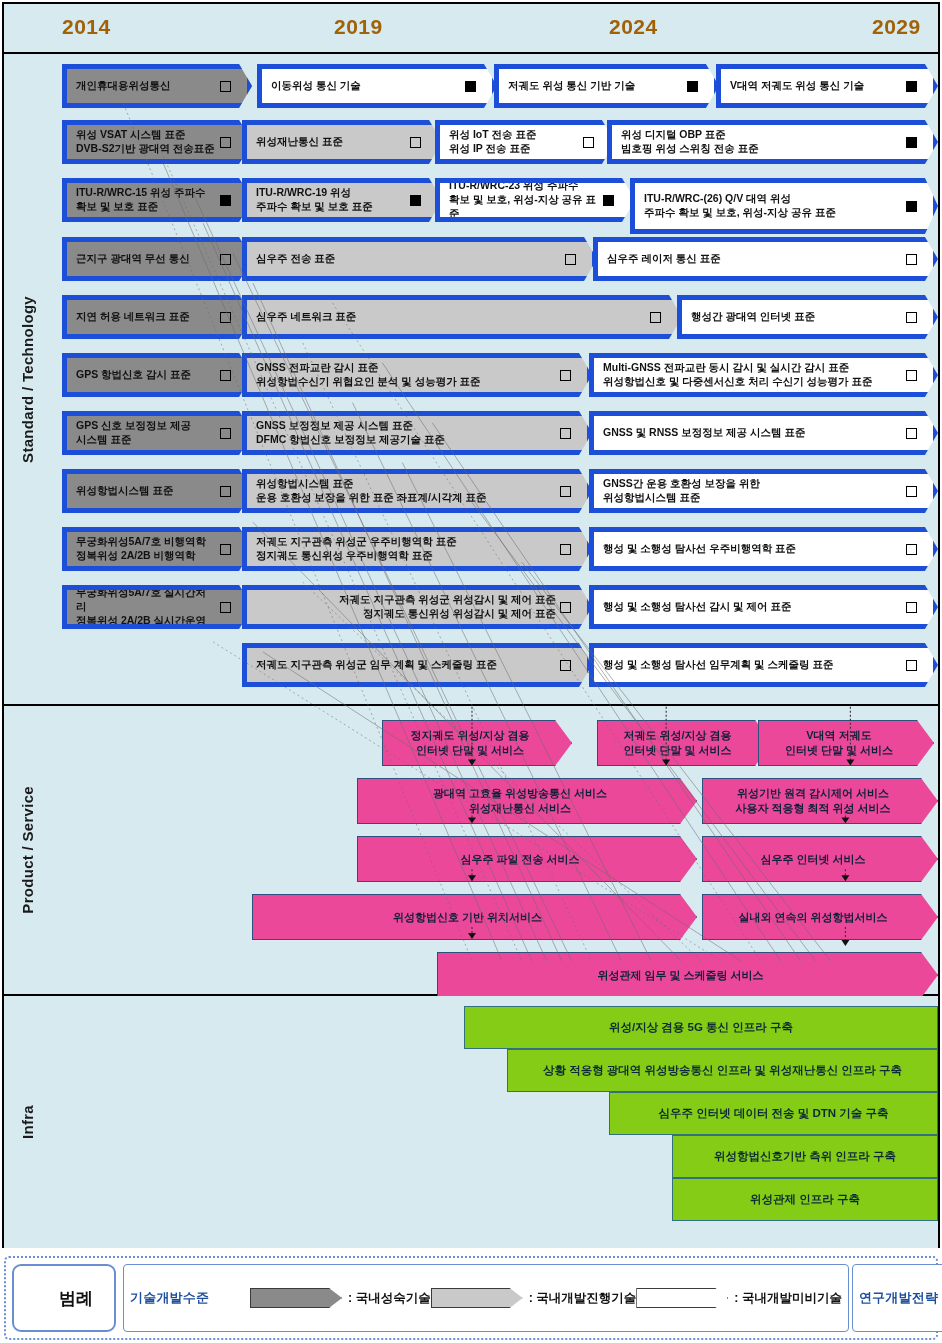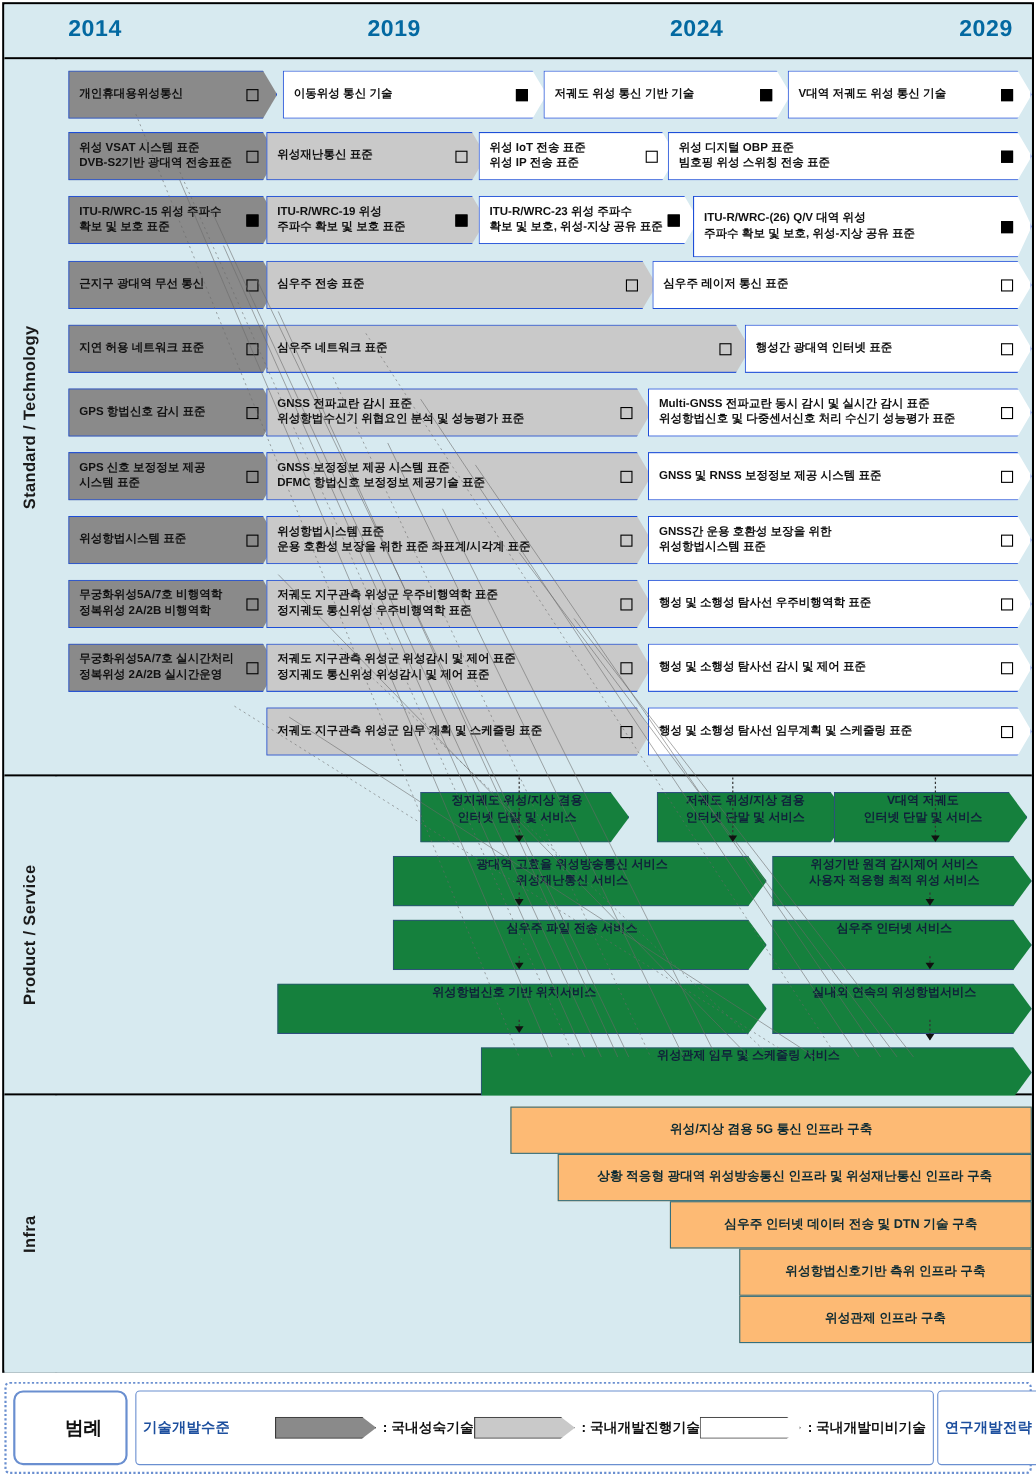--- a/index.html
+++ b/index.html
@@ -31,21 +31,21 @@
     left: 0; top: 0;
     width: 100%; height: 50px;
     border-bottom: 2px solid #000;
     background: #d7eaf0;
   }
   .tl-year {
     position: absolute;
     top: 11px;
     font-size: 21px;
     font-weight: bold;
-    color: #0369a1;
+    color: #a16207;
     letter-spacing: 0.5px;
   }
 
   
   .rail {
     position: absolute;
     left: 46px; top: 50px;
     width: 2px; height: 1194px;
     background: #000;
   }
@@ -82,21 +82,21 @@
     position: absolute;
     left: 48px; top: 0;
     right: 0; bottom: 0;
   }
 
   
   .chev {
     position: absolute;
     display: flex;
     align-items: center;
-    border: 1px solid #1d4ed8;
+    border: 5px solid #1d4ed8;
     -webkit-clip-path: polygon(0 0, calc(100% - 13px) 0, 100% 50%, calc(100% - 13px) 100%, 0 100%);
     clip-path: polygon(0 0, calc(100% - 13px) 0, 100% 50%, calc(100% - 13px) 100%, 0 100%);
     padding: 0 0 0 9px;
     overflow: hidden;
   }
   .chev .ctext {
     font-size: 10.5px;
     font-weight: bold;
     line-height: 1.32;
     color: #111;
@@ -130,43 +130,44 @@
   .mk-import::after {
     content: ""; position: absolute;
     left: 2.5px; top: 1.5px; right: 2.5px; bottom: 1.5px;
     background: #000;
   }
 
   
   .prod {
     position: absolute;
     display: flex;
+    align-items: center;
     justify-content: center;
-    background: #15803d;
+    background: #ec4899;
     border: 1px solid #2f4f7f;
     -webkit-clip-path: polygon(0 0, calc(100% - 17px) 0, 100% 50%, calc(100% - 17px) 100%, 0 100%);
     clip-path: polygon(0 0, calc(100% - 17px) 0, 100% 50%, calc(100% - 17px) 100%, 0 100%);
     padding-right: 14px;
   }
   .prod .ptext {
     font-size: 11px;
     font-weight: bold;
     color: #10203a;
     line-height: 1.35;
     text-align: center;
     white-space: pre-line;
   }
 
   
   .infra {
     position: absolute;
     display: flex;
     align-items: center;
     justify-content: center;
-    background: #fdba74;
+    background: #84cc16;
     border: 1px solid #33707f;
   }
   .infra .itext {
     font-size: 11.5px;
     font-weight: bold;
     color: #0e2b33;
     line-height: 1.3;
     text-align: center;
     white-space: pre-line;
   }
@@ -380,21 +381,21 @@
             </div>
             <div class="chev lvl-none" style="left: 537px; top: 473px; width: 349px; height: 44px;">
               <div class="ctext">행성 및 소행성 탐사선 우주비행역학 표준</div>
               <span class="cmark mk mk-practical"></span>
             </div>
             <div class="chev lvl-mature" style="left: 10px; top: 531px; width: 190px; height: 44px;">
               <div class="ctext">무궁화위성5A/7호  실시간처리
 정복위성 2A/2B 실시간운영</div>
               <span class="cmark mk mk-practical"></span>
             </div>
-            <div class="chev lvl-progress" style="left: 190px; top: 531px; width: 350px; height: 44px;">
+            <div class="chev lvl-progress" style="left: 190px; top: 531px; width: 350px; height: 44px; text-align: right;">
               <div class="ctext">저궤도 지구관측 위성군 위성감시 및 제어 표준
 정지궤도 통신위성 위성감시 및 제어 표준</div>
               <span class="cmark mk mk-practical"></span>
             </div>
             <div class="chev lvl-none" style="left: 537px; top: 531px; width: 349px; height: 44px;">
               <div class="ctext">행성 및 소행성 탐사선 감시 및 제어 표준</div>
               <span class="cmark mk mk-practical"></span>
             </div>
             <div class="chev lvl-progress" style="left: 190px; top: 589px; width: 350px; height: 44px;">
               <div class="ctext">저궤도 지구관측 위성군 임무 계획 및 스케줄링 표준</div>

